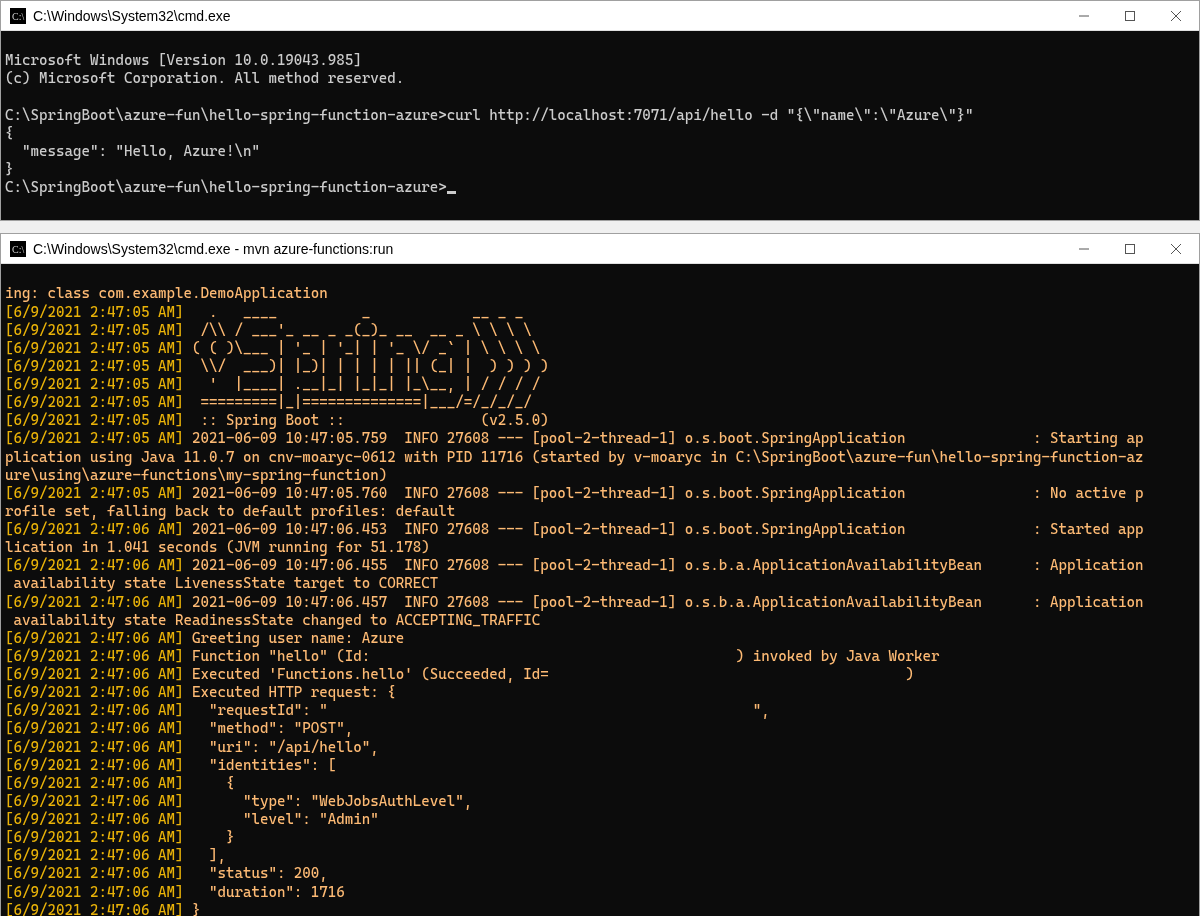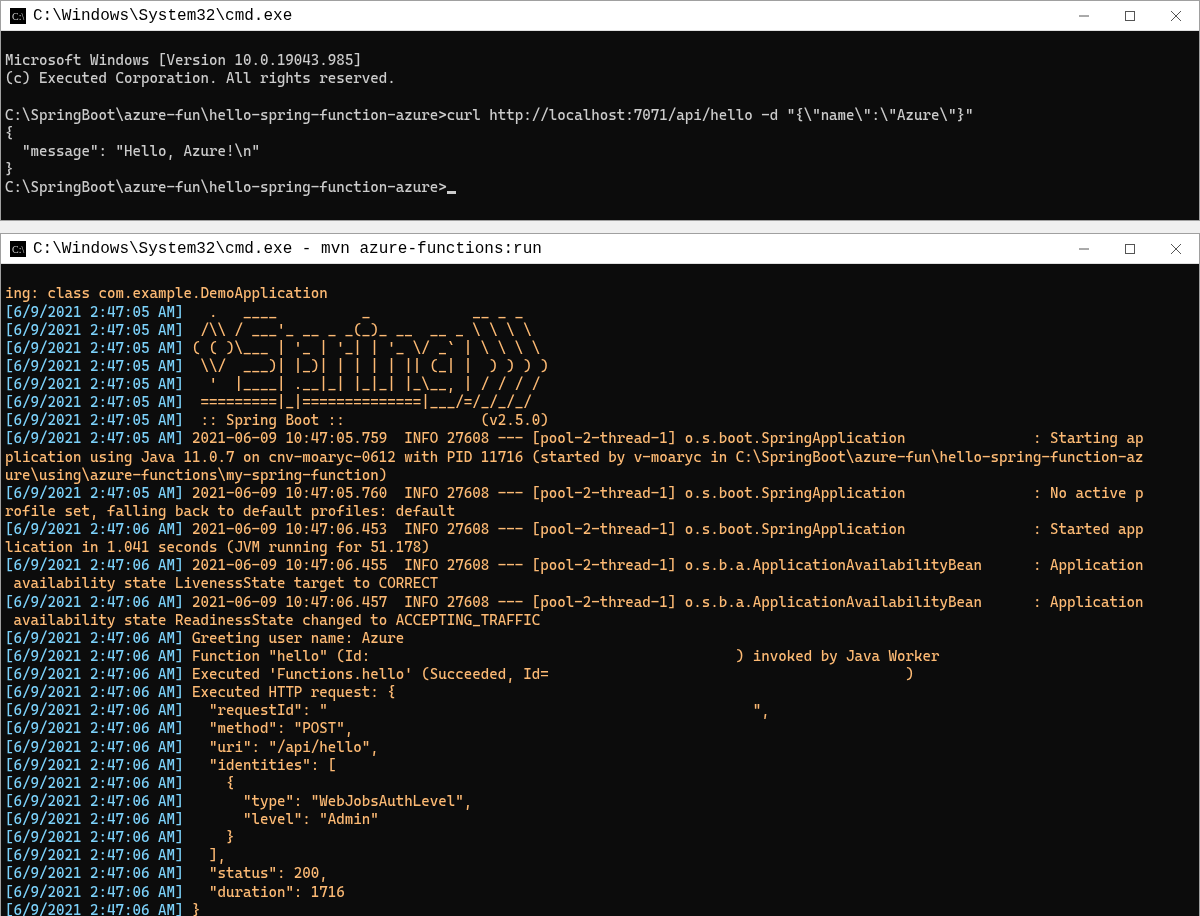--- a/index.html
+++ b/index.html
@@ -24,25 +24,24 @@
     border-bottom: 1px solid #e0e0e0;
     user-select: none;
   }
   .titlebar .icon-box {
     width: 18px; height: 18px;
     margin: 0 6px 0 8px;
     display: flex; align-items: center; justify-content: center;
   }
   .titlebar .title {
     flex: 1;
-    font-size: 16px;
+    font-size: 14px;
     color: #000;
     white-space: nowrap;
     overflow: hidden;
-    font-family: Liberation Mono, monospace;
   }
   .winbtn {
     width: 46px;
     height: 30px;
     display: flex;
     align-items: center;
     justify-content: center;
     color: #555;
   }
   .terminal {
@@ -57,21 +56,21 @@
   }
   .w1 { width: 1200px; }
   .gap { height: 12px; }
   .cyan { color: #fdba74; }
   .cursor {
     display: inline-block;
     width: 9px; height: 3px;
     background: #cccccc;
     vertical-align: -2px;
   }
-  .ts { color: #7dd3fc; }
+  .ts { color: #eab308; }
 </style>
 </head>
 <body>
 
 <div class="window w1">
   <div class="titlebar">
     <span class="icon-box">
       <svg width="16" height="16" viewBox="0 0 16 16">
         <rect x="0" y="0" width="16" height="16" fill="#000"></rect>
         <text x="2" y="12" font-size="10" fill="#ccc" font-family="Consolas">C:\</text>
@@ -90,21 +89,21 @@
     </div>
     <div class="winbtn close">
       <svg width="10" height="10" viewBox="0 0 10 10">
           <line x1="0" y1="0" x2="10" y2="10" stroke="#555" stroke-width="1"></line>
           <line x1="10" y1="0" x2="0" y2="10" stroke="#555" stroke-width="1"></line>
         </svg>
     </div>
   </div>
   <div class="terminal">
 <span>Microsoft Windows [Version 10.0.19043.985]</span>
-<span>(c) Executed Corporation. All rights reserved.</span>
+<span>(c) Microsoft Corporation. All method reserved.</span>
 <span></span>
 <span>C:\SpringBoot\azure-fun\hello-spring-function-azure&gt;curl http://localhost:7071/api/hello -d "{\"name\":\"Azure\"}"</span>
 <span>{</span>
 <span>  "message": "Hello, Azure!\n"</span>
 <span>}</span>
 <span>C:\SpringBoot\azure-fun\hello-spring-function-azure&gt;</span><span class="cursor"></span>
   </div>
 </div>
 
 <div class="gap"></div>

